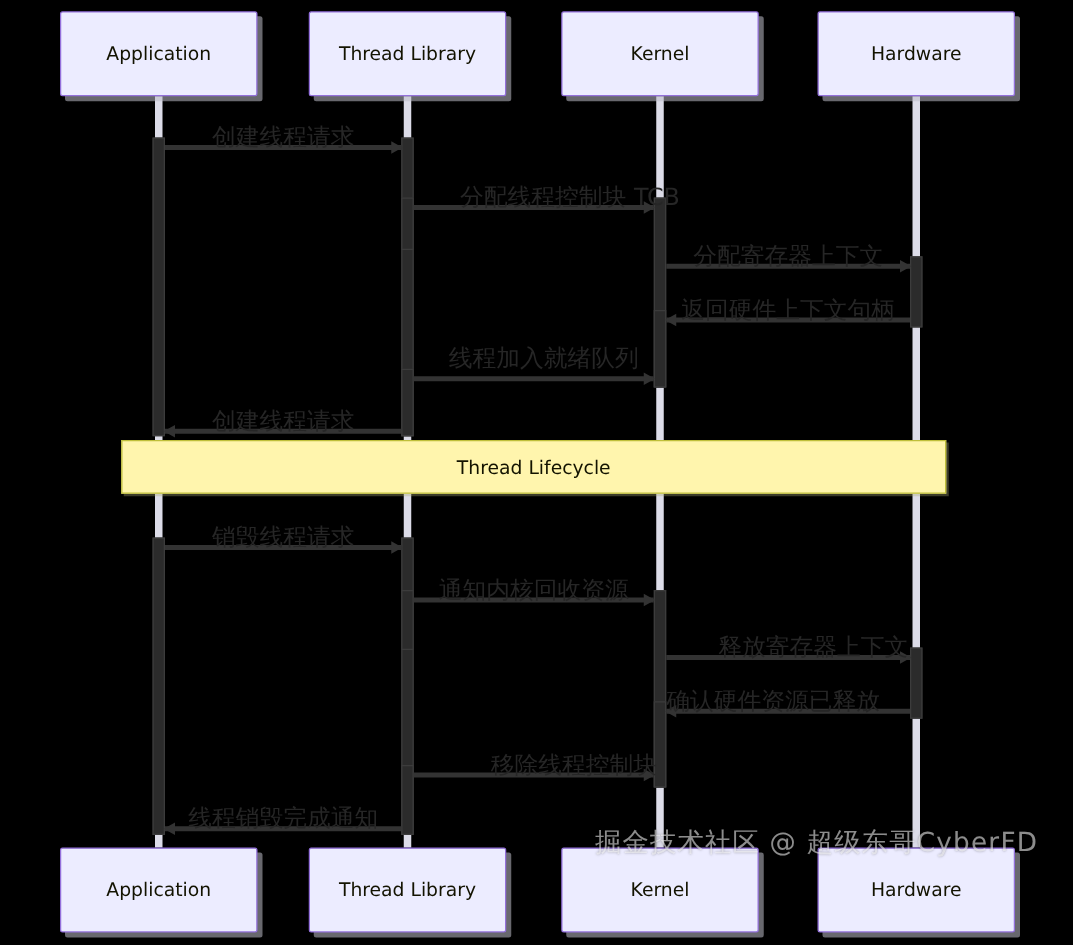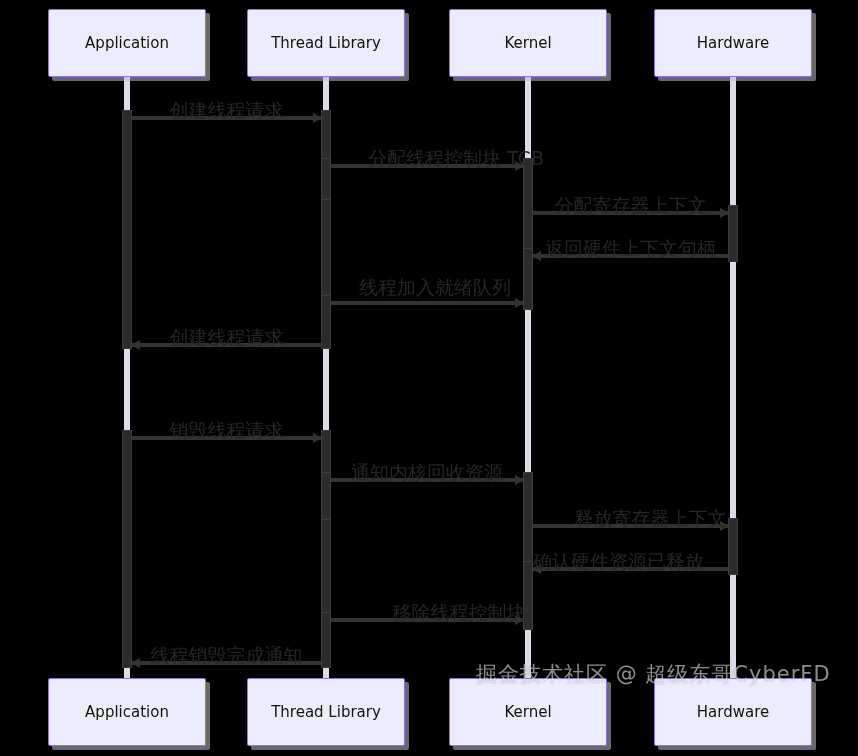--- a/index.html
+++ b/index.html
@@ -116,20 +116,23 @@
     text-shadow: 0 0 2px rgba(0,0,0,0.35);
     pointer-events: none;
     letter-spacing: 1px;
   }
 </style>
 </head>
 <body>
 
 <div id="diagram">
 
+  <div class="note-band" style="left:97px; top:352px; width:660px; height:43px;">
+    <span>Thread Lifecycle</span>
+  </div>
 
   <div class="watermark" style="left:476px; top:660px;">掘金技术社区 @ 超级东哥CyberFD</div>
 <div class="lifeline" style="left: 124px; top: 77px; height: 601px;"></div>
     <div class="lifeline" style="left: 323px; top: 77px; height: 601px;"></div>
     <div class="lifeline" style="left: 525px; top: 77px; height: 601px;"></div>
     <div class="lifeline" style="left: 730px; top: 77px; height: 601px;"></div>
     <div class="activation" style="left: 122px; top: 110px; height: 239px;"></div>
     <div class="activation" style="left: 321px; top: 110px; height: 239px;"></div>
     <div class="activation" style="left: 321px; top: 158px; height: 42px;"></div>
     <div class="activation" style="left: 523px; top: 158px; height: 152px;"></div>

